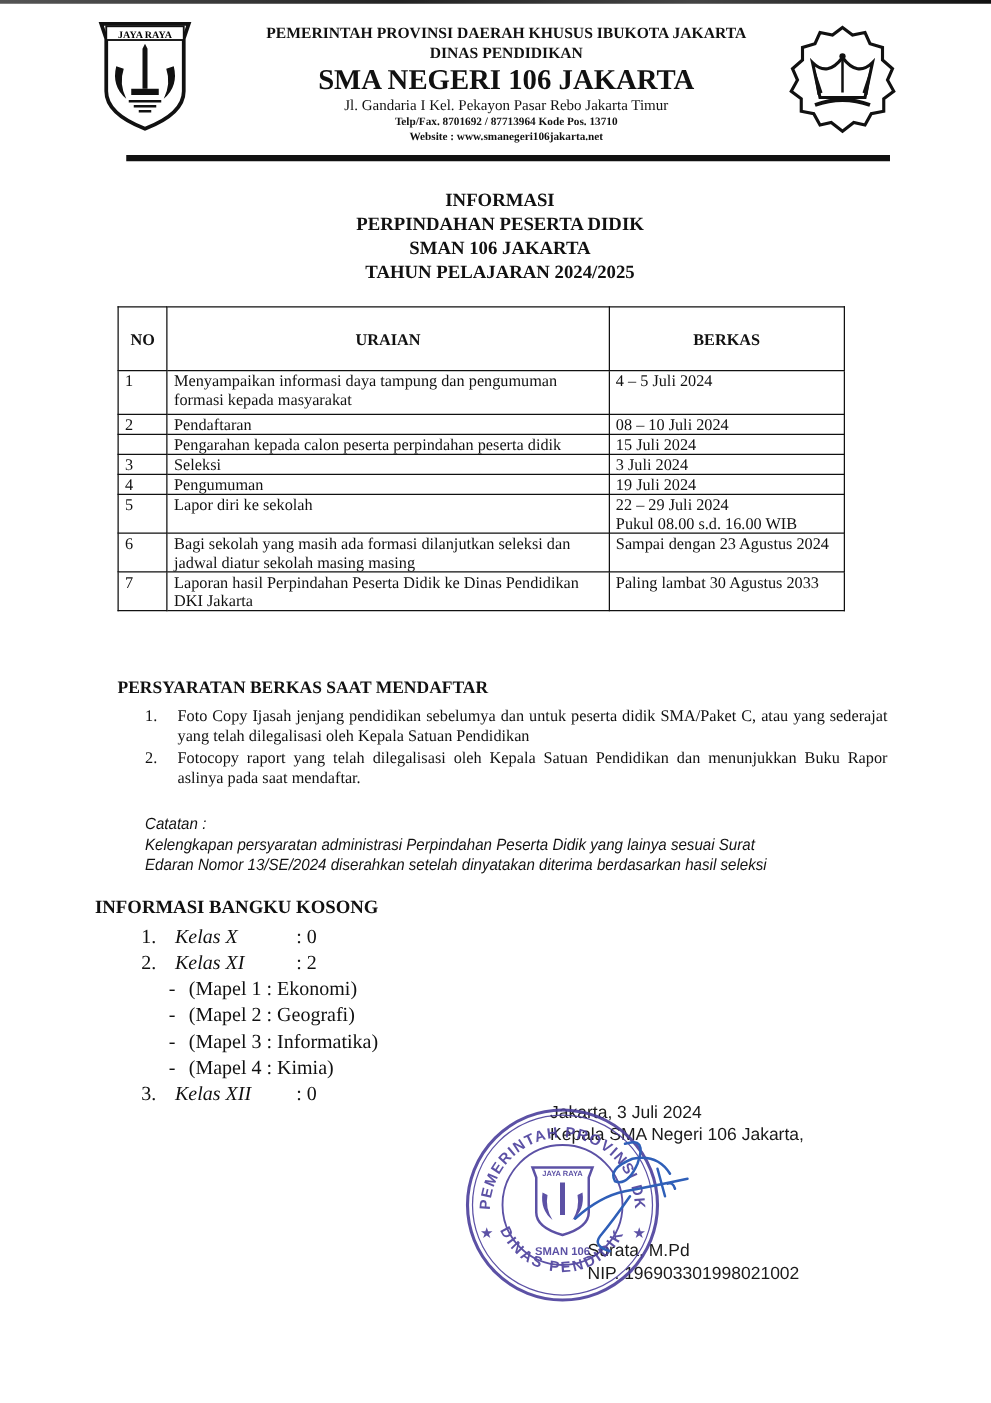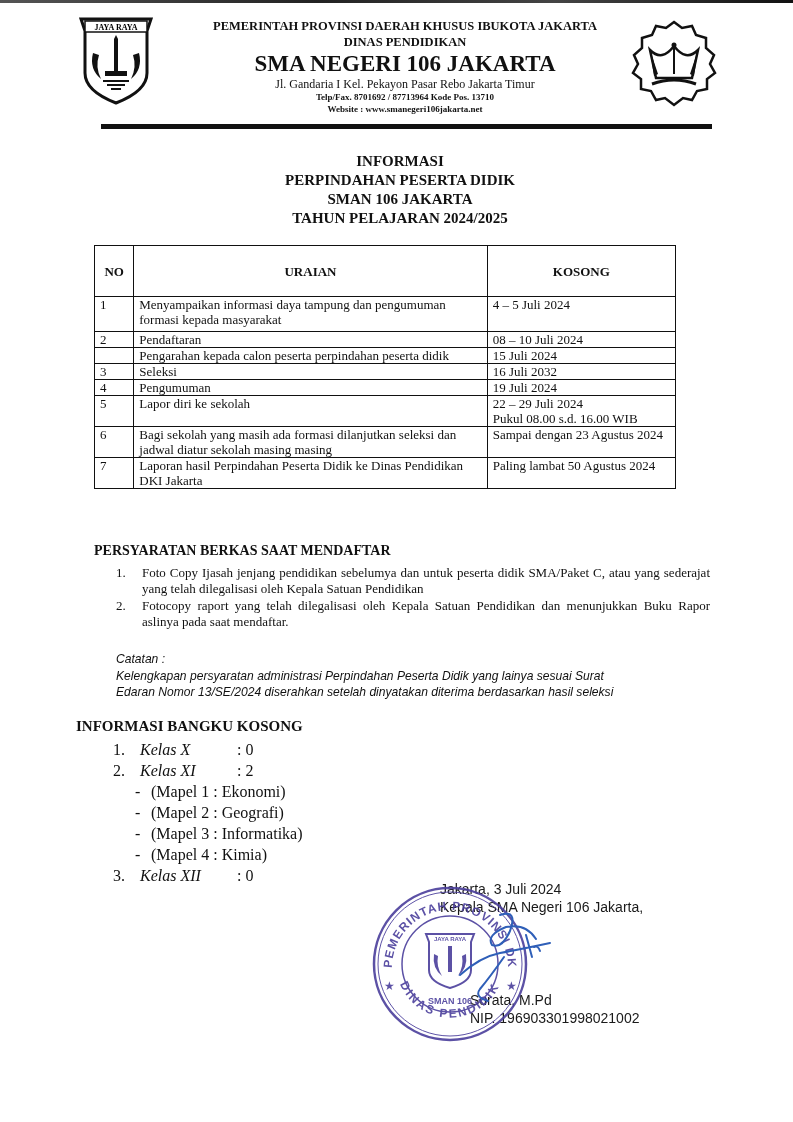--- a/index.html
+++ b/index.html
@@ -84,21 +84,21 @@
   <div>PERPINDAHAN PESERTA DIDIK</div>
   <div>SMAN 106 JAKARTA</div>
   <div>TAHUN PELAJARAN 2024/2025</div>
 </div>
 
 <table class="sched">
   <thead>
     <tr>
       <th class="c-no">NO</th>
       <th class="c-ur">URAIAN</th>
-      <th class="c-tg">KOSONG</th>
+      <th class="c-tg">BERKAS</th>
     </tr>
   </thead>
   <tbody>
     <tr style="height:35px">
       <td>1</td>
       <td>Menyampaikan informasi daya tampung  dan pengumuman formasi kepada masyarakat</td>
       <td class="tg-mid">4 – 5 Juli 2024</td>
     </tr>
     <tr>
       <td>2</td>
@@ -106,21 +106,21 @@
       <td>08 – 10 Juli 2024</td>
     </tr>
     <tr>
       <td></td>
       <td>Pengarahan kepada calon peserta perpindahan peserta didik</td>
       <td>15 Juli 2024</td>
     </tr>
     <tr>
       <td>3</td>
       <td>Seleksi</td>
-      <td>16 Juli 2032</td>
+      <td>3 Juli 2024</td>
     </tr>
     <tr>
       <td>4</td>
       <td>Pengumuman</td>
       <td>19 Juli  2024</td>
     </tr>
     <tr>
       <td>5</td>
       <td>Lapor diri ke sekolah</td>
       <td>
@@ -129,21 +129,21 @@
       </td>
     </tr>
     <tr>
       <td>6</td>
       <td>Bagi sekolah yang masih ada formasi dilanjutkan seleksi dan jadwal diatur sekolah masing masing</td>
       <td>Sampai dengan 23 Agustus 2024</td>
     </tr>
     <tr>
       <td>7</td>
       <td>Laporan hasil Perpindahan Peserta Didik  ke Dinas Pendidikan DKI Jakarta</td>
-      <td>Paling lambat 50  Agustus 2024</td>
+      <td>Paling lambat 30  Agustus 2033</td>
     </tr>
   </tbody>
 </table>
 
 <div class="sec-head" style="left:94px; top:543px;">PERSYARATAN BERKAS SAAT MENDAFTAR</div>
 
 <div class="req">
   <div class="item">
     <span class="num">1.</span>
     <span class="txt">Foto Copy Ijasah jenjang pendidikan sebelumya dan untuk peserta didik SMA/Paket C, atau yang sederajat yang telah dilegalisasi oleh Kepala Satuan Pendidikan</span>

